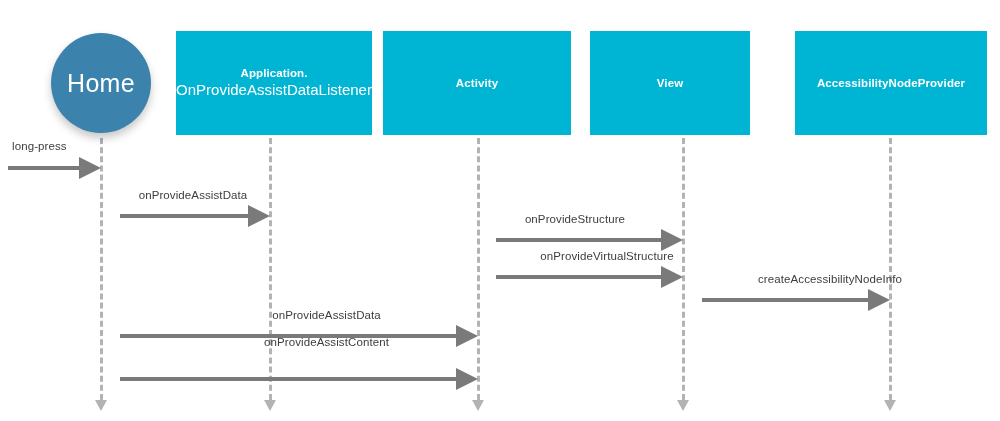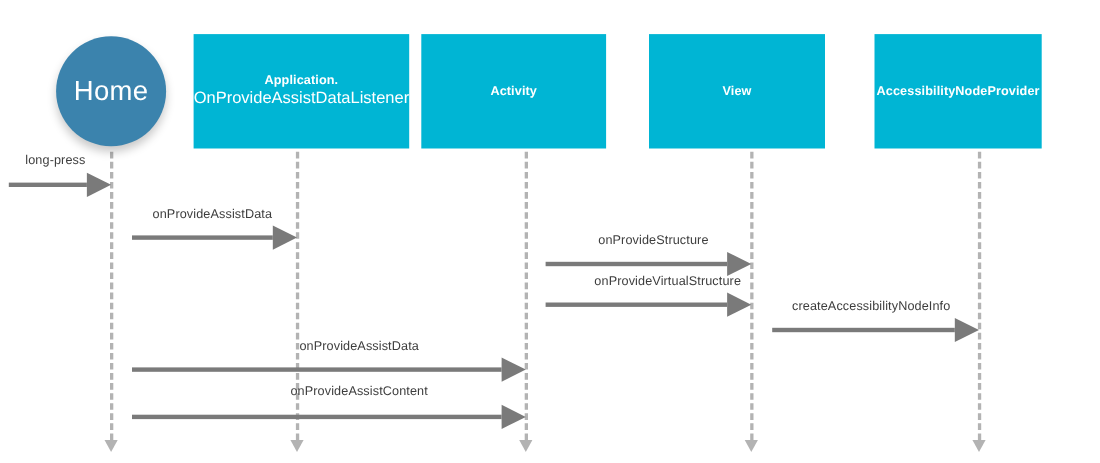--- a/index.html
+++ b/index.html
@@ -114,52 +114,52 @@
       <div class="lifeline" style="left: 682px; top: 138px; height: 262px;"></div>
       <div class="lifeline-cap" style="left: 677px; top: 400px;"></div>
       <div class="lifeline" style="left: 889px; top: 138px; height: 262px;"></div>
       <div class="lifeline-cap" style="left: 884px; top: 400px;"></div>
     </div>
 
   <div id="participants-layer">
       <div class="participant-box" style="left: 176px; top: 31px; width: 196px; height: 104px; background: rgb(0, 181, 212);">
         <div class="participant-label">Application.<span class="sub">OnProvideAssistDataListener</span></div>
       </div>
-      <div class="participant-box" style="left: 383px; top: 31px; width: 168px; height: 104px; background: rgb(0, 181, 212);">
+      <div class="participant-box" style="left: 383px; top: 31px; width: 188px; height: 104px; background: rgb(0, 181, 212);">
         <div class="participant-label">Activity</div>
       </div>
       <div class="participant-box" style="left: 590px; top: 31px; width: 160px; height: 104px; background: rgb(0, 181, 212);">
         <div class="participant-label">View</div>
       </div>
-      <div class="participant-box" style="left: 795px; top: 31px; width: 152px; height: 104px; background: rgb(0, 181, 212);">
+      <div class="participant-box" style="left: 795px; top: 31px; width: 192px; height: 104px; background: rgb(0, 181, 212);">
         <div class="participant-label">AccessibilityNodeProvider</div>
       </div>
     </div>
 
   <div class="actor-circle" style="left:51px; top:33px; width:100px; height:100px;">
     <span class="actor-label">Home</span>
   </div>
 
   <div id="messages-layer">
       <div class="msg-stem" style="left: 8px; top: 166px; width: 71px; background: rgb(122, 122, 122);"></div>
       <div class="msg-head" style="left: 79px; top: 157px; border-left-color: rgb(122, 122, 122);"></div>
-      <div class="msg-label" style="left: 12px; top: 140px; margin-left: 11px;">long-press</div>
+      <div class="msg-label" style="left: 12px; top: 140px;">long-press</div>
       <div class="msg-stem" style="left: 120px; top: 214px; width: 128px; background: rgb(122, 122, 122);"></div>
       <div class="msg-head" style="left: 248px; top: 205px; border-left-color: rgb(122, 122, 122);"></div>
       <div class="msg-label right-align" style="left: 120px; top: 189px; width: 146px;">onProvideAssistData</div>
       <div class="msg-stem" style="left: 496px; top: 238px; width: 165px; background: rgb(122, 122, 122);"></div>
       <div class="msg-head" style="left: 661px; top: 229px; border-left-color: rgb(122, 122, 122);"></div>
-      <div class="msg-label right-align" style="left: 503px; top: 213px; width: 182px;">onProvideStructure</div>
+      <div class="msg-label right-align" style="left: 484px; top: 213px; width: 182px;">onProvideStructure</div>
       <div class="msg-stem" style="left: 496px; top: 275px; width: 165px; background: rgb(122, 122, 122);"></div>
       <div class="msg-head" style="left: 661px; top: 266px; border-left-color: rgb(122, 122, 122);"></div>
       <div class="msg-label right-align" style="left: 516px; top: 250px; width: 182px;">onProvideVirtualStructure</div>
       <div class="msg-stem" style="left: 702px; top: 298px; width: 166px; background: rgb(122, 122, 122);"></div>
       <div class="msg-head" style="left: 868px; top: 289px; border-left-color: rgb(122, 122, 122);"></div>
-      <div class="msg-label right-align" style="left: 700px; top: 273px; width: 184px;">createAccessibilityNodeInfo</div>
+      <div class="msg-label right-align" style="left: 738px; top: 273px; width: 184px;">createAccessibilityNodeInfo</div>
       <div class="msg-stem" style="left: 120px; top: 334px; width: 336px; background: rgb(122, 122, 122);"></div>
       <div class="msg-head" style="left: 456px; top: 325px; border-left-color: rgb(122, 122, 122);"></div>
       <div class="msg-label right-align" style="left: 180px; top: 309px; width: 293px;">onProvideAssistData</div>
       <div class="msg-stem" style="left: 120px; top: 377px; width: 336px; background: rgb(122, 122, 122);"></div>
       <div class="msg-head" style="left: 456px; top: 368px; border-left-color: rgb(122, 122, 122);"></div>
-      <div class="msg-label right-align" style="left: 180px; top: 350px; width: 293px;">onProvideAssistContent</div>
+      <div class="msg-label right-align" style="left: 180px; top: 336px; width: 293px;">onProvideAssistContent</div>
     </div>
 
 </div>
 
 </body></html>

